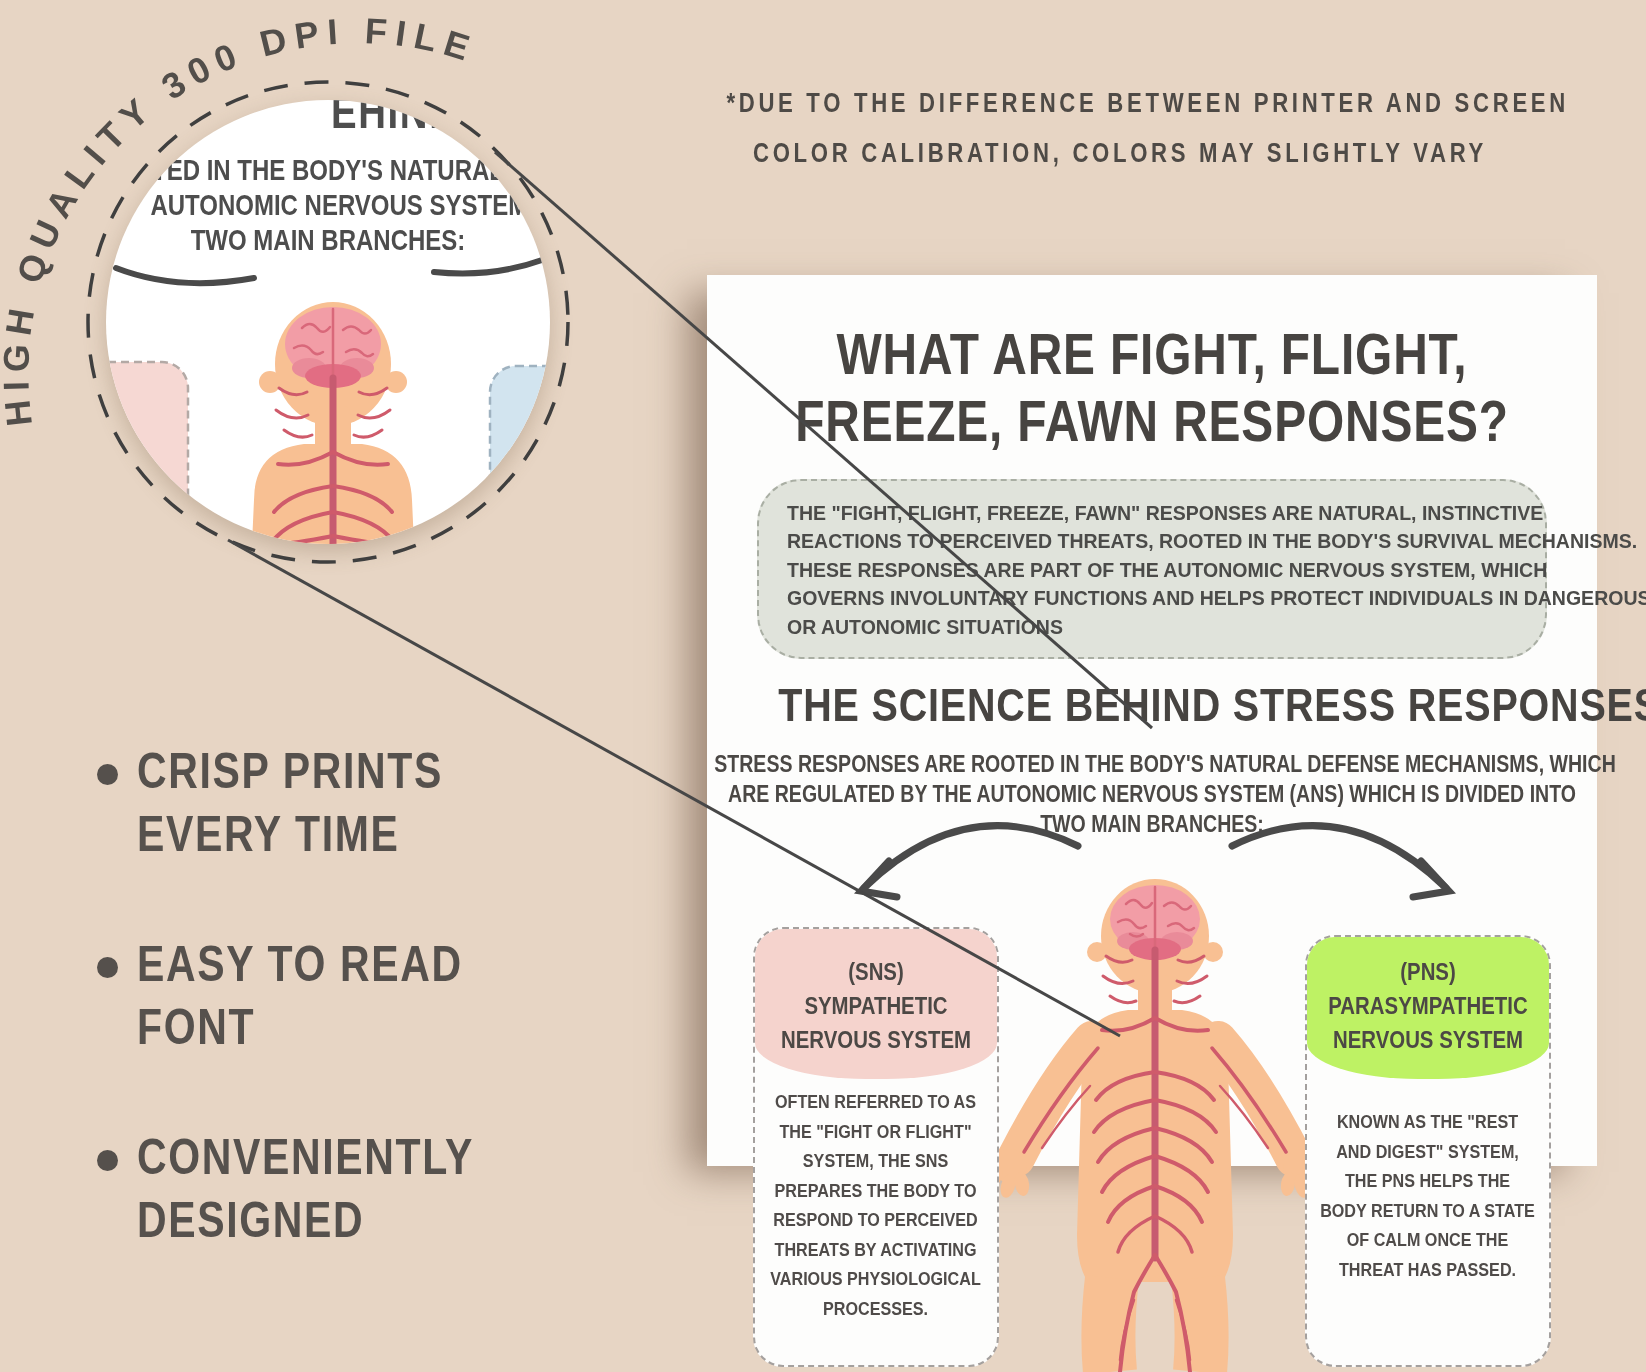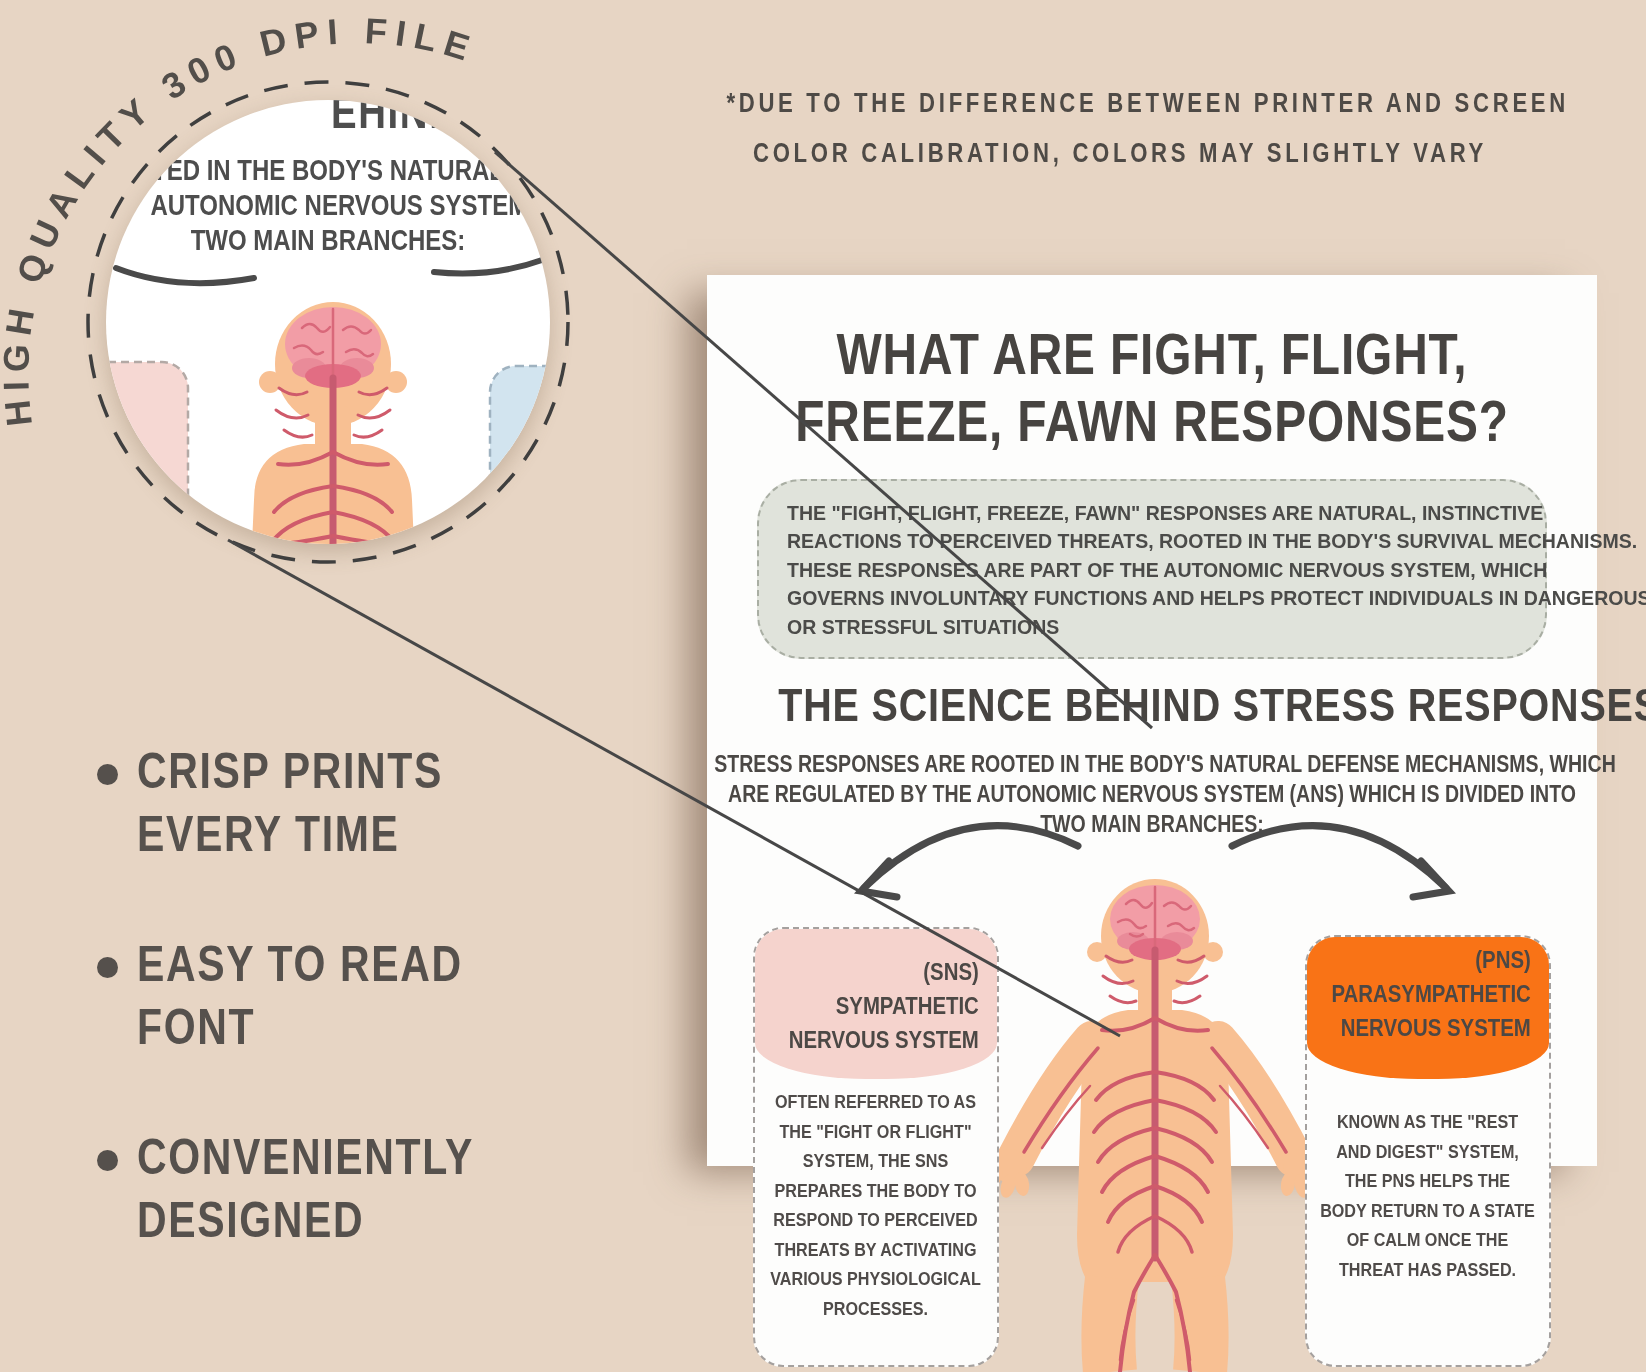--- a/index.html
+++ b/index.html
@@ -61,30 +61,30 @@
     transform:translateX(-50%) scaleX(.85);transform-origin:50% 0;
   }
   .sci-para .pline{font-size:23px;font-weight:bold;line-height:30px;white-space:nowrap;}
 
   
   .sysbox{
     box-sizing:border-box;border:2.5px dashed #a4a09e;border-radius:30px;
     background:#fdfdfc;overflow:hidden;
   }
   .sysbox .hdr{
-    width:100%;box-sizing:border-box;text-align:right;color:#4c4845;
+    width:100%;box-sizing:border-box;text-align:center;color:#4c4845;
   }
   .sysbox .hdr-inner{
     font-size:24px;font-weight:bold;line-height:34px;
     transform:scaleX(.85);transform-origin:50% 0;white-space:nowrap;
   }
   .snsbox{left:46px;top:652px;width:246px;height:440px;}
   .snsbox .hdr{height:150px;background:#f5d3cd;border-radius:0 0 46% 46%/0 0 36px 36px;padding-top:26px;}
   .pnsbox{left:598px;top:660px;width:246px;height:432px;}
-  .pnsbox .hdr{height:142px;background:#f97316;border-radius:0 0 46% 46%/0 0 36px 36px;padding-top:6px;}
+  .pnsbox .hdr{height:142px;background:#bef264;border-radius:0 0 46% 46%/0 0 36px 36px;padding-top:18px;}
   .sysbody{
     margin-top:8px;margin-left:13px;width:253px;text-align:center;color:#4f4b49;
     font-size:19px;font-weight:bold;line-height:29.5px;
     transform:scaleX(.85);transform-origin:0 0;
   }
   .pnsbox .sysbody{margin-top:28px;}
 
   
   .mag-circle{
     left:106px;top:100px;width:444px;height:444px;border-radius:50%;
@@ -143,21 +143,21 @@
   <div class="abs p-title">
     <div>WHAT ARE FIGHT, FLIGHT,</div>
     <div>FREEZE, FAWN RESPONSES?</div>
   </div>
 
   <div class="abs graybox">
     <div class="gline">THE "FIGHT, FLIGHT, FREEZE, FAWN" RESPONSES ARE NATURAL, INSTINCTIVE</div>
     <div class="gline">REACTIONS TO PERCEIVED THREATS, ROOTED IN THE BODY'S SURVIVAL MECHANISMS.</div>
     <div class="gline">THESE RESPONSES ARE PART OF THE AUTONOMIC NERVOUS SYSTEM, WHICH</div>
     <div class="gline">GOVERNS INVOLUNTARY FUNCTIONS AND HELPS PROTECT INDIVIDUALS IN DANGEROUS</div>
-    <div class="gline last">OR STRESSFUL SITUATIONS</div>
+    <div class="gline last">OR AUTONOMIC SITUATIONS</div>
   </div>
 
   <div class="abs sci-head">THE SCIENCE BEHIND STRESS RESPONSES</div>
 
   <div class="abs sci-para">
     <div class="pline">STRESS RESPONSES ARE ROOTED IN THE BODY'S NATURAL DEFENSE MECHANISMS, WHICH</div>
     <div class="pline">ARE REGULATED BY THE AUTONOMIC NERVOUS SYSTEM (ANS) WHICH IS DIVIDED INTO</div>
     <div class="pline">TWO MAIN BRANCHES:</div>
   </div>
 </div>

